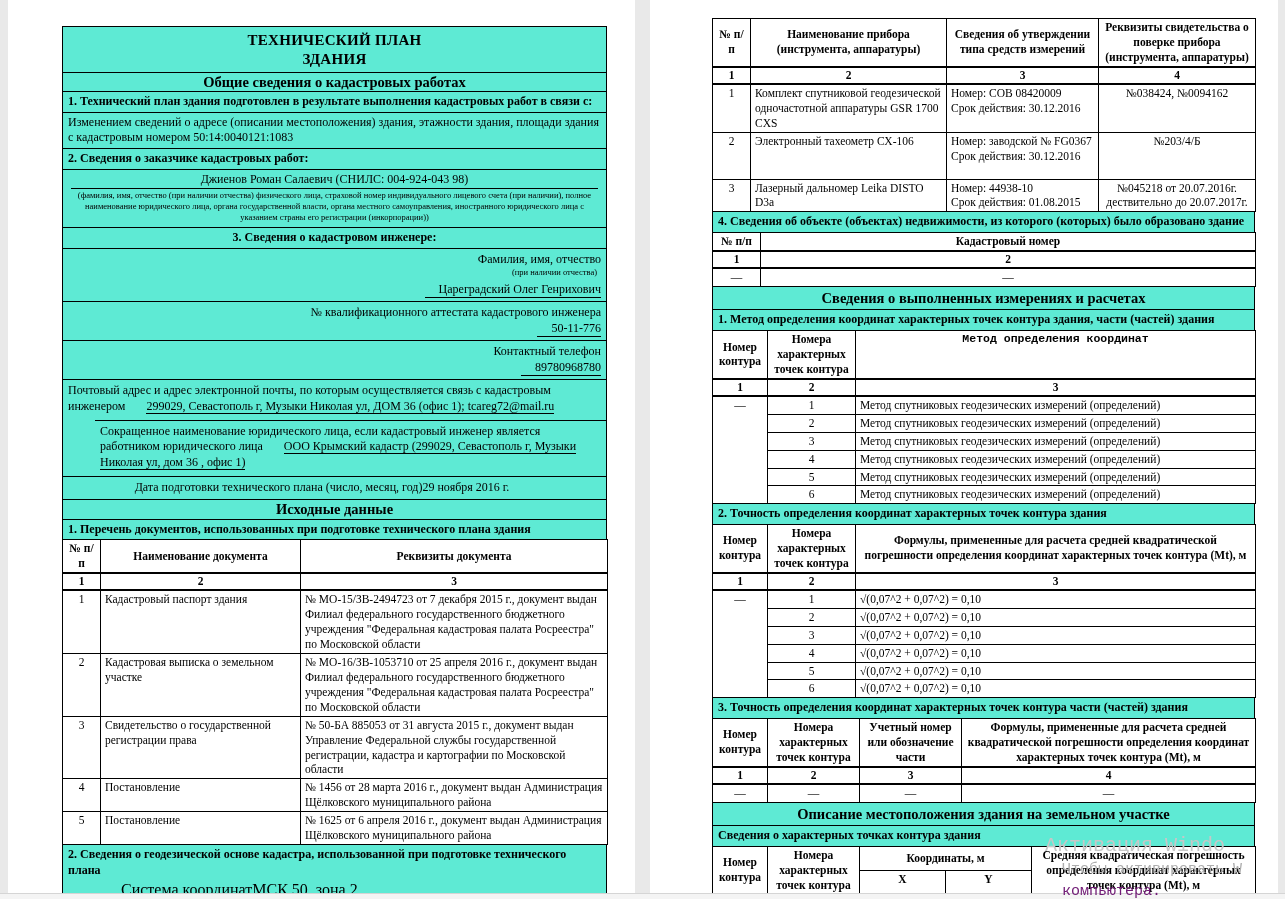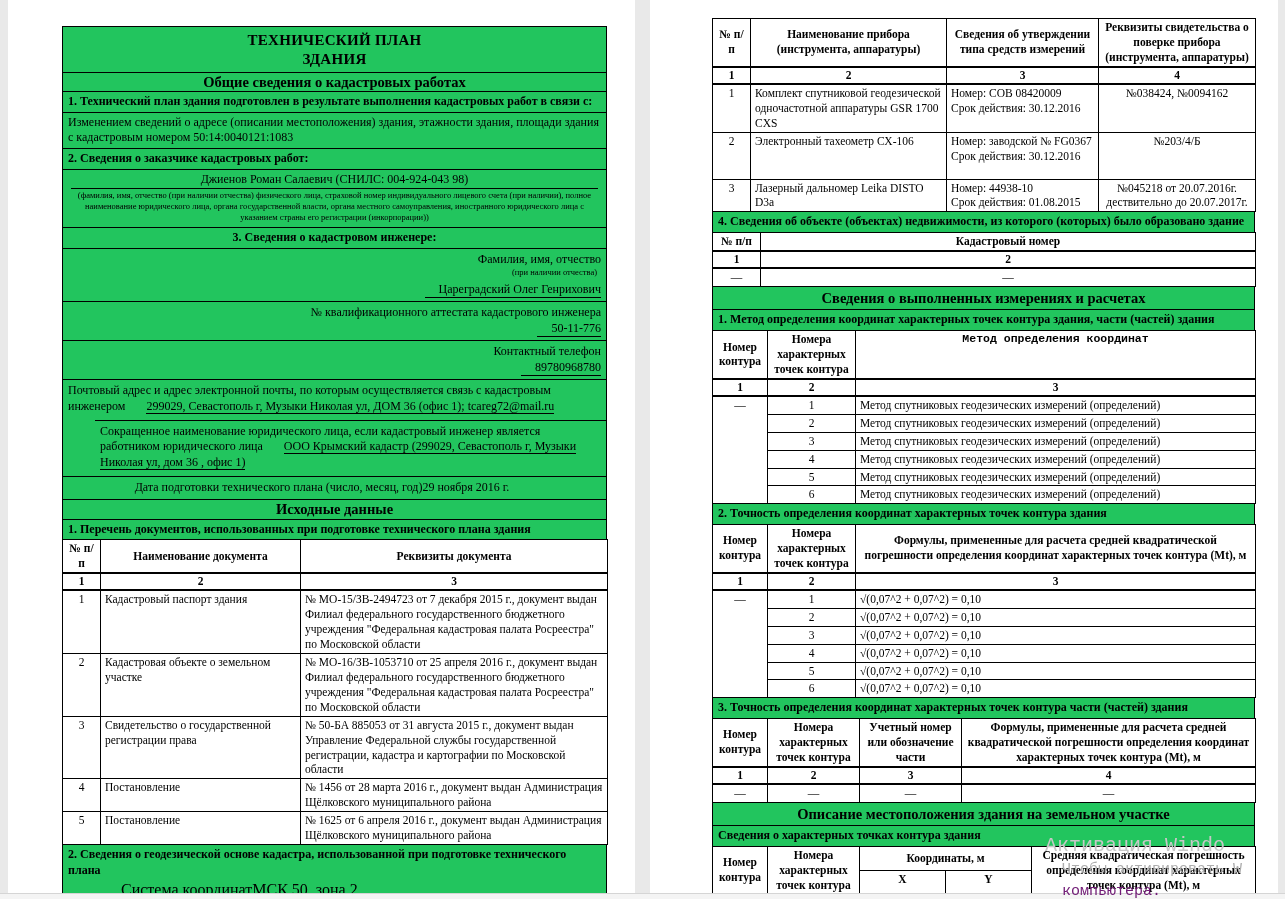--- a/index.html
+++ b/index.html
@@ -6,21 +6,21 @@
   html,body { width:1285px; height:899px; overflow:hidden; }
   body { background:#e9e9e9; font-family:"Liberation Serif", serif; color:#000; position:relative; }
 
   .page { position:absolute; top:0; background:#fff; height:893px; }
   .page-left  { left:8px;   width:627px; }
   .page-right { left:650px; width:628px; }
 
   .stack-l { margin:27px 0 0 54px; width:545px; }
   .stack-r { margin:18px 0 0 62px; width:543px; }
 
-  .box { border:1px solid #000; margin-top:-1px; background:#22c55e; }
+  .box { border:1px solid #000; margin-top:-1px; background:#5eead4; }
   .sec { border-top:1px solid #000; padding:2px 5px; font-size:12px; line-height:1.3; }
   .sec:first-child { border-top:none; }
 
   .b { font-weight:bold; }
   .c { text-align:center; }
   .j { text-align:justify; }
 
   .title-sec { padding:4px 5px 3px; }
   .title-line { text-align:center; font-weight:bold; font-size:15px; line-height:1.25; letter-spacing:.3px; }
   .hdr-big { text-align:center; font-weight:bold; font-size:14.5px; padding:1px 4px; line-height:1.15; }
@@ -123,21 +123,21 @@
         <td>2</td>
         <td>3</td>
       </tr>
       <tr>
         <td class="cc">1</td>
         <td>Кадастровый паспорт здания</td>
         <td>№ МО-15/ЗВ-2494723 от 7 декабря 2015 г., документ выдан Филиал федерального государственного бюджетного учреждения "Федеральная кадастровая палата Росреестра" по Московской области</td>
       </tr>
       <tr>
         <td class="cc">2</td>
-        <td>Кадастровая объекте о земельном участке</td>
+        <td>Кадастровая выписка о земельном участке</td>
         <td>№ МО-16/ЗВ-1053710 от 25 апреля 2016 г., документ выдан Филиал федерального государственного бюджетного учреждения "Федеральная кадастровая палата Росреестра" по Московской области</td>
       </tr>
       <tr>
         <td class="cc">3</td>
         <td>Свидетельство о государственной регистрации права</td>
         <td>№ 50-БА 885053 от 31 августа 2015 г., документ выдан Управление Федеральной службы государственной регистрации, кадастра и картографии по Московской области</td>
       </tr>
       <tr>
         <td class="cc">4</td>
         <td>Постановление</td>

